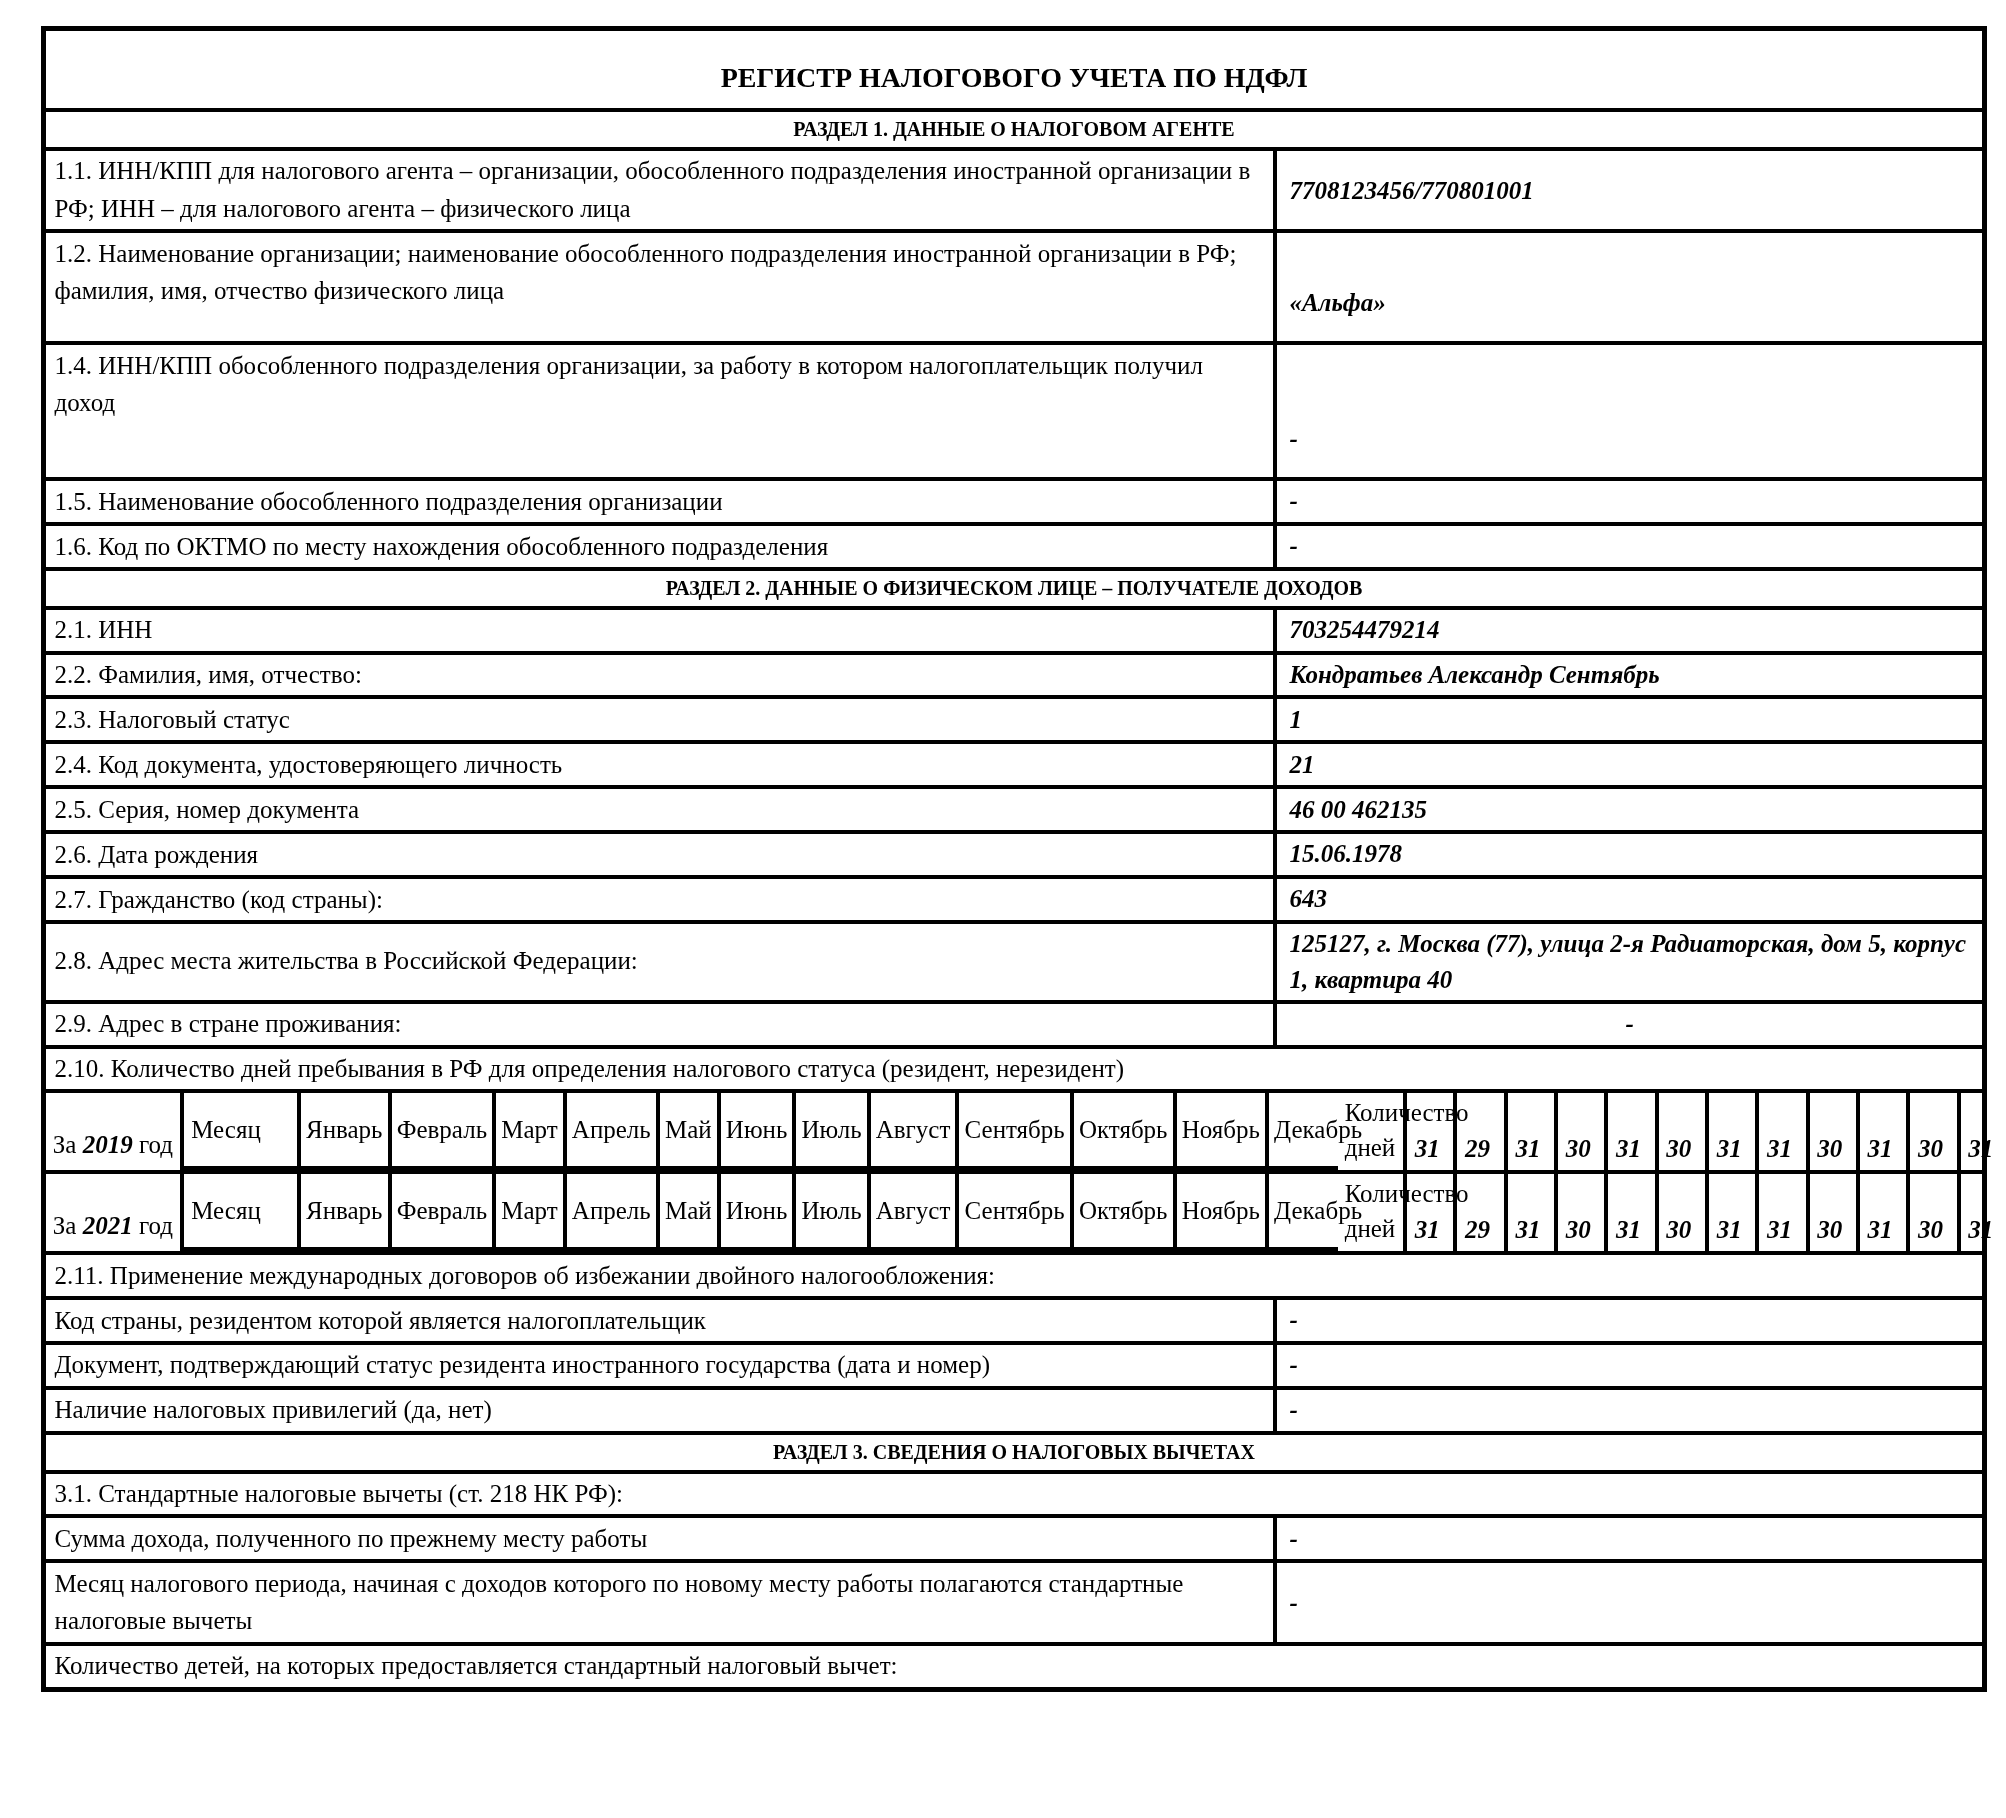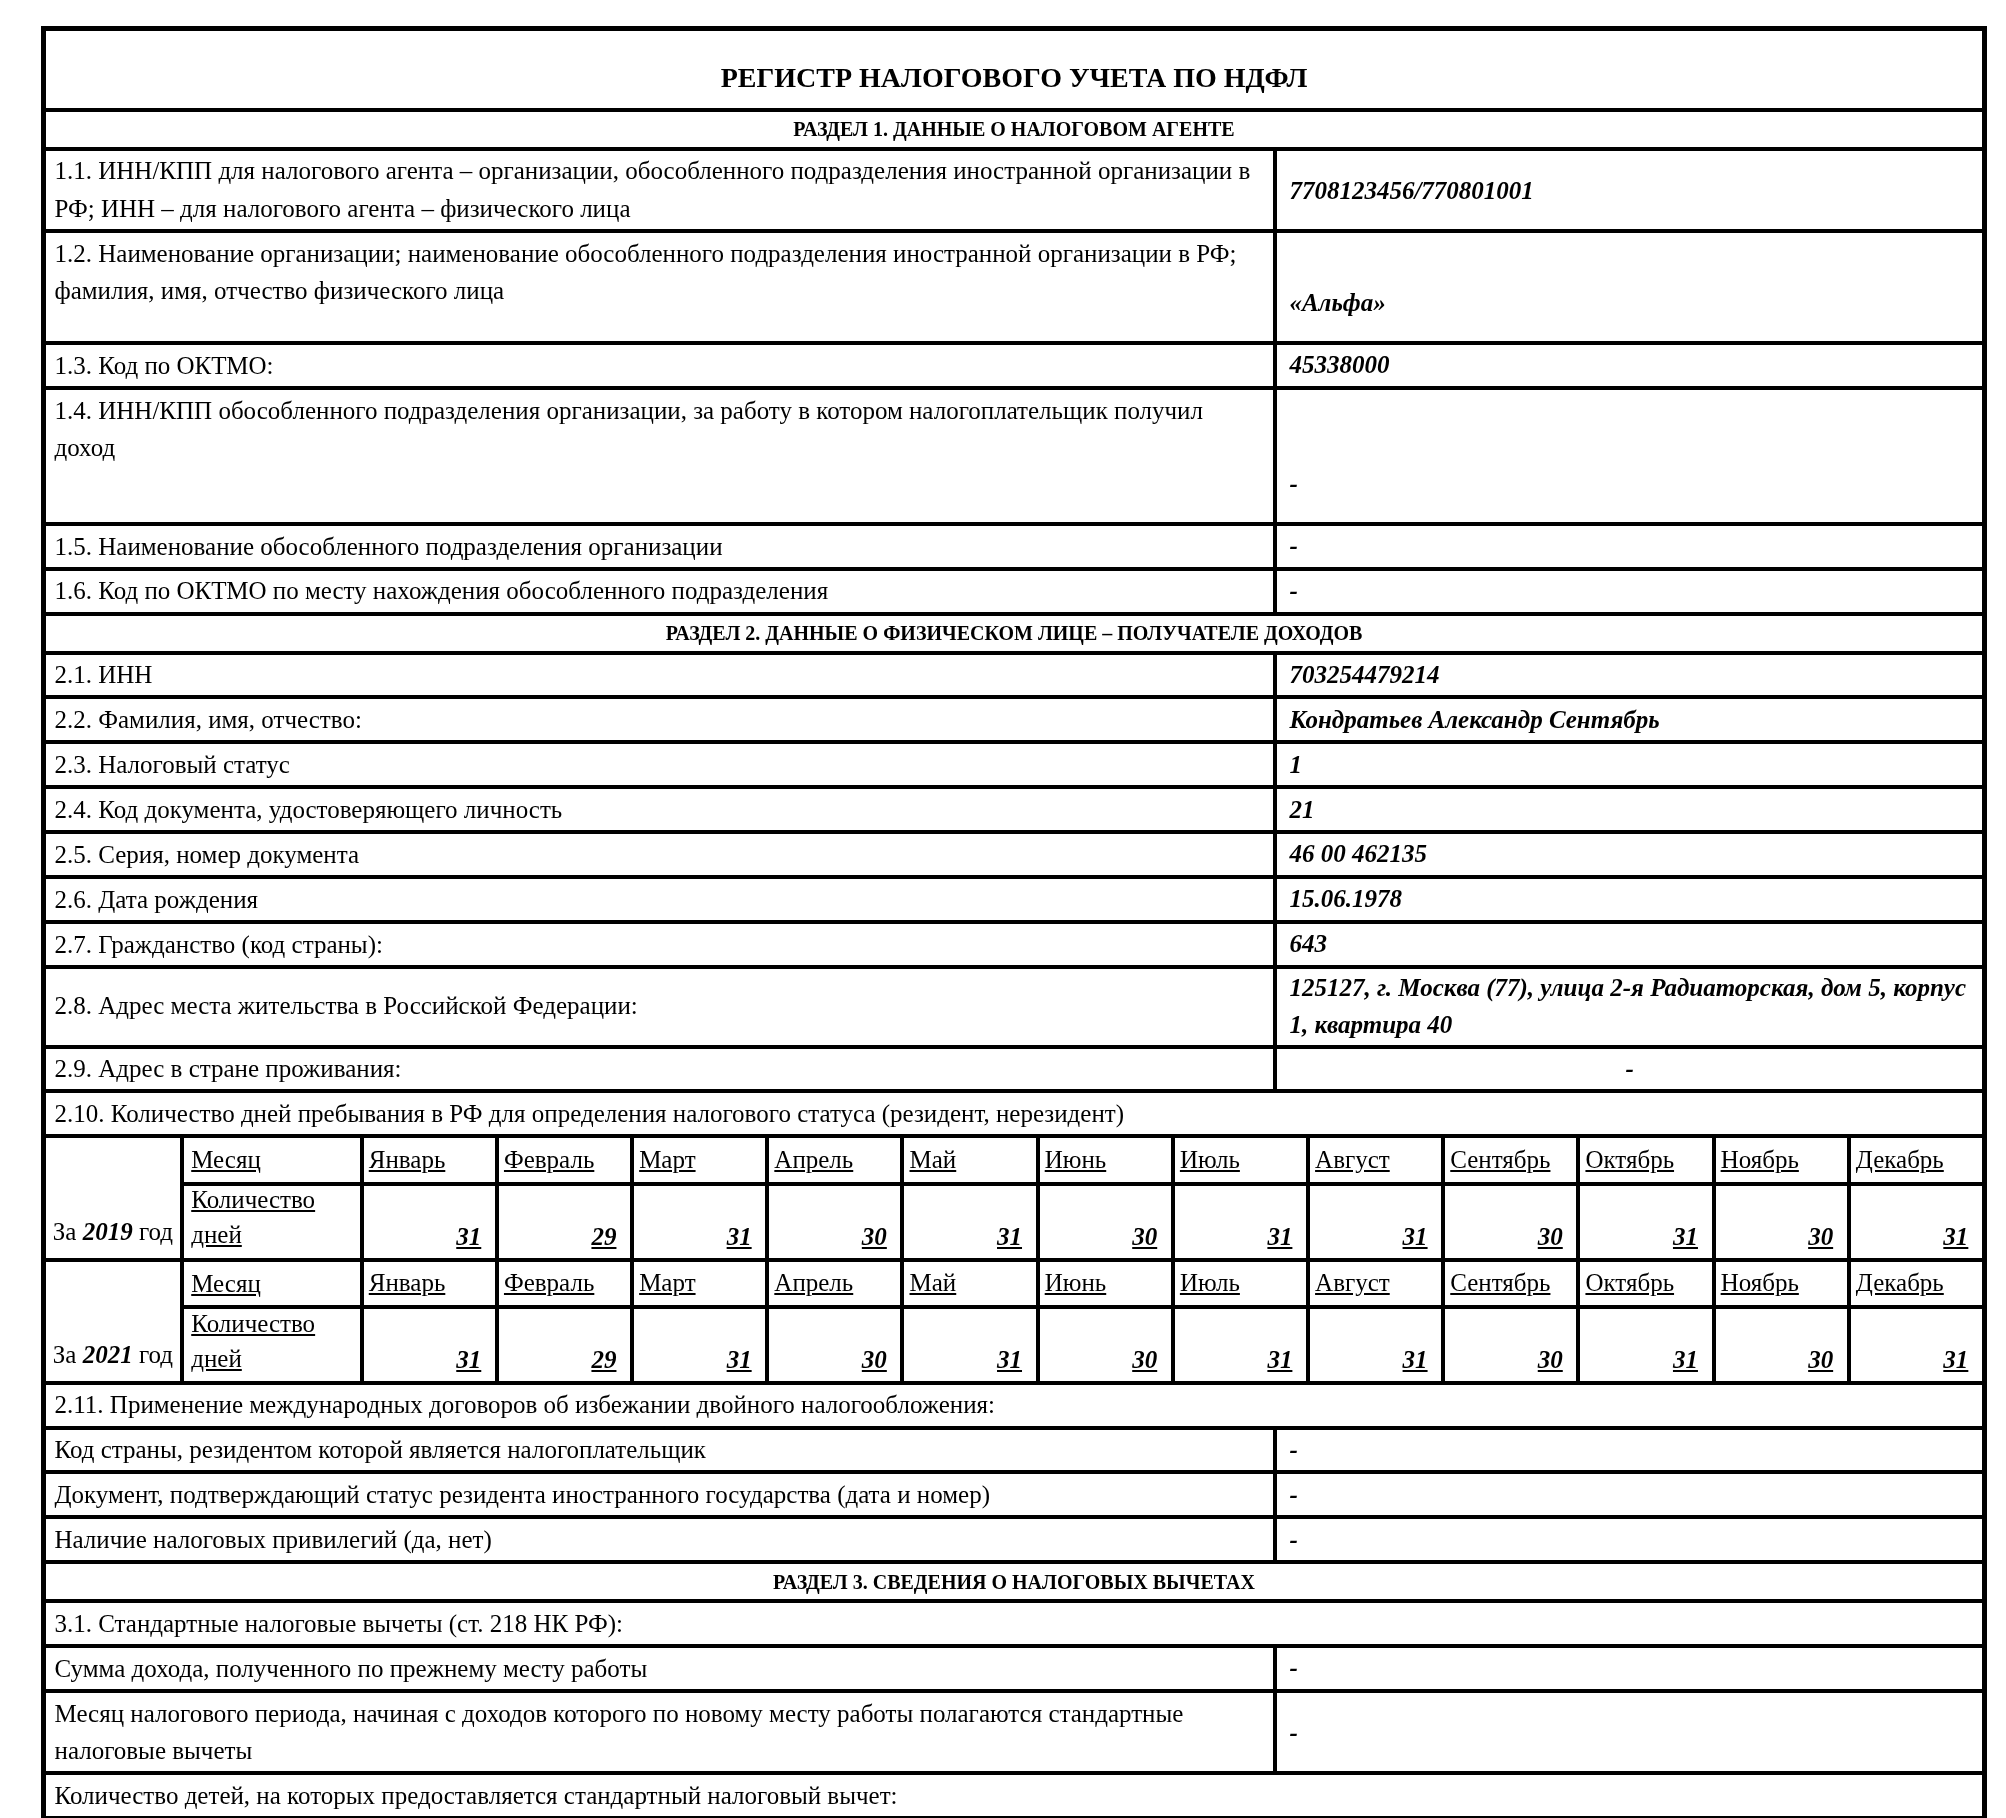--- a/index.html
+++ b/index.html
@@ -34,21 +34,21 @@
     justify-content:center;align-items:flex-end;text-align:center;
     font-weight:bold;font-size:28px;padding-bottom:8.5px;
   }
   
   .band{display:flex;}
   .ycell{
     width:7.15%;flex:none;border-right:4.3px solid #000;
     display:flex;align-items:flex-end;padding:3.4px 6.8px 6.8px 6.8px;line-height:1.5;
   }
   .yr{font-weight:bold;font-style:italic;}
-  .bmain{flex:1;display:flex;flex-direction:column;text-decoration:underline;}
+  .bmain{flex:1;display:flex;flex-direction:row;}
   .mrow{display:flex;flex:1;}
   .mhead{border-bottom:4.3px solid #000;min-height:39px;}
   .mdays{min-height:72px;}
   .mlabel{width:9.75%;flex:none;display:flex;align-items:center;padding:1.7px 6.8px;line-height:1.4;}
   .mdays .mlabel{align-items:flex-end;padding-bottom:5.1px;}
   .mc{flex:1;border-left:4.3px solid #000;display:flex;align-items:center;padding:1.7px 5.1px;}
   .mdays .mc{
     align-items:flex-end;justify-content:flex-end;
     font-weight:bold;font-style:italic;padding:1.7px 13.6px 6.8px 1.7px;
   }
@@ -69,24 +69,20 @@
   <div class="r h92">
     <div class="lbl top">1.1. ИНН/КПП для налогового агента – организации, обособленного подразделения иностранной организации в РФ; ИНН – для налогового агента – физического лица</div>
     <div class="val bot">7708123456/770801001</div>
   </div>
 
   <div class="r h132">
     <div class="lbl top">1.2. Наименование организации; наименование обособленного подразделения иностранной организации в РФ; фамилия, имя, отчество физического лица</div>
     <div class="val bot">«Альфа»</div>
   </div>
 
-  <div class="r h46">
-    <div class="lbl">1.3. Код по ОКТМО:</div>
-    <div class="val">45338000</div>
-  </div>
 
   <div class="r h160">
     <div class="lbl top">1.4. ИНН/КПП обособленного подразделения организации, за работу в котором налогоплательщик получил доход</div>
     <div class="val bot">-</div>
   </div>
 
   <div class="r h46">
     <div class="lbl">1.5. Наименование обособленного подразделения организации</div>
     <div class="val">-</div>
   </div>

